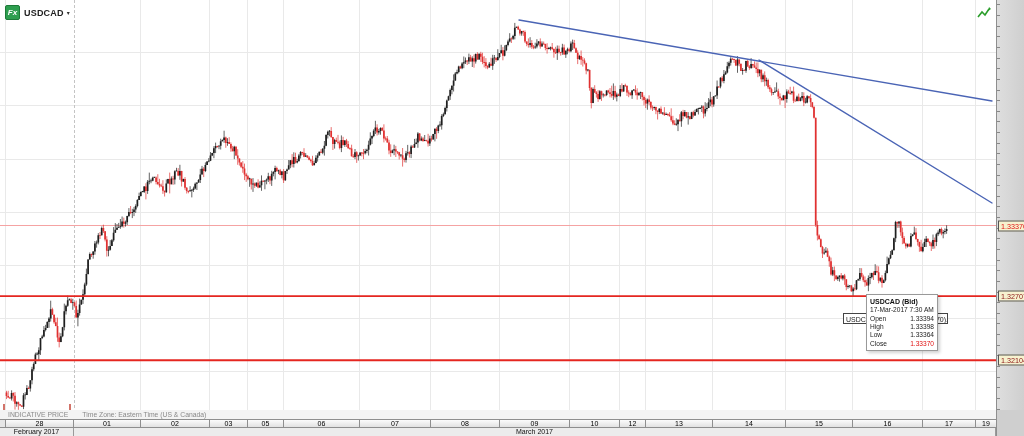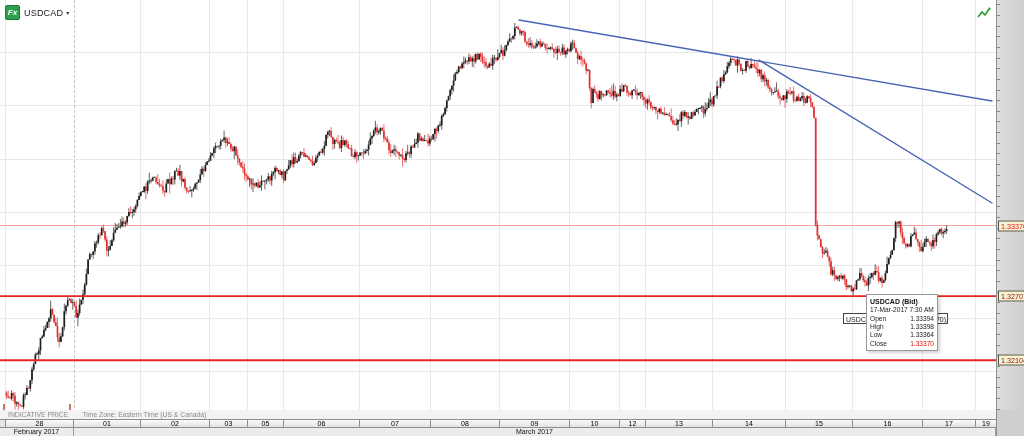--- a/index.html
+++ b/index.html
@@ -5,21 +5,21 @@
   html,body{margin:0;padding:0;background:#fff;}
   .stage{position:relative;width:1024px;height:436px;background:#fff;overflow:hidden;
          font-family:"Liberation Sans",sans-serif;-webkit-font-smoothing:antialiased;}
   .plot-wrap{position:absolute;left:0;top:0;width:996px;height:410px;background:#fff;}
   #plot{position:absolute;left:0;top:0;}
   
   .symbol{position:absolute;left:5px;top:5px;display:flex;align-items:center;gap:4px;z-index:6;cursor:pointer;}
   .fx-icon{display:inline-flex;align-items:center;justify-content:center;width:13px;height:13px;
            background:#2e9e4f;border:1px solid #1d7a38;border-radius:2px;color:#fff;
            font-size:8px;font-weight:bold;font-style:italic;line-height:1;}
-  .sym{font-size:9px;font-weight:normal;color:#222;letter-spacing:.2px;}
+  .sym{font-size:9px;font-weight:bold;color:#222;letter-spacing:.2px;}
   .caret{font-size:6px;color:#333;margin-left:-1px;}
   
   .note{position:absolute;left:843px;top:313px;width:105px;height:11px;background:#fff;
         border:1px solid #444;font-size:7px;line-height:11px;color:#222;white-space:nowrap;
         overflow:hidden;padding:0 2px;z-index:4;box-sizing:border-box;}
   
   .tooltip{position:absolute;left:866px;top:294px;width:72px;background:#fff;border:1px solid #999;
            box-shadow:2px 2px 3px rgba(0,0,0,.18);z-index:8;padding:2px 3px;box-sizing:border-box;}
   .tt-title{font-size:7px;font-weight:bold;color:#111;line-height:9px;}
   .tt-date{font-size:6.6px;color:#222;line-height:8px;margin-bottom:1px;}

